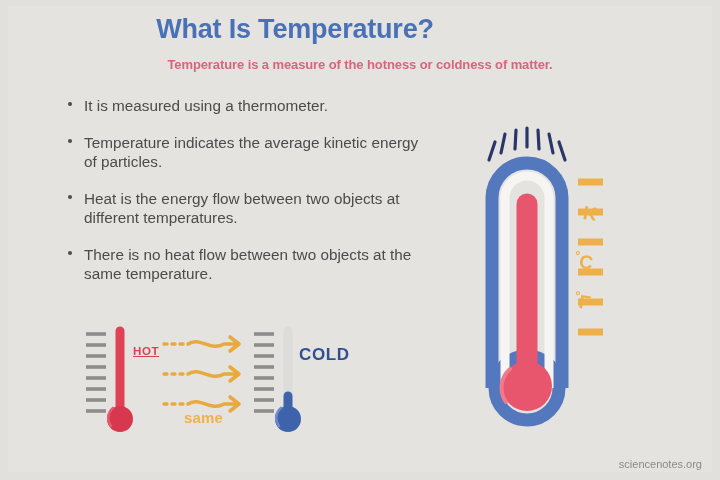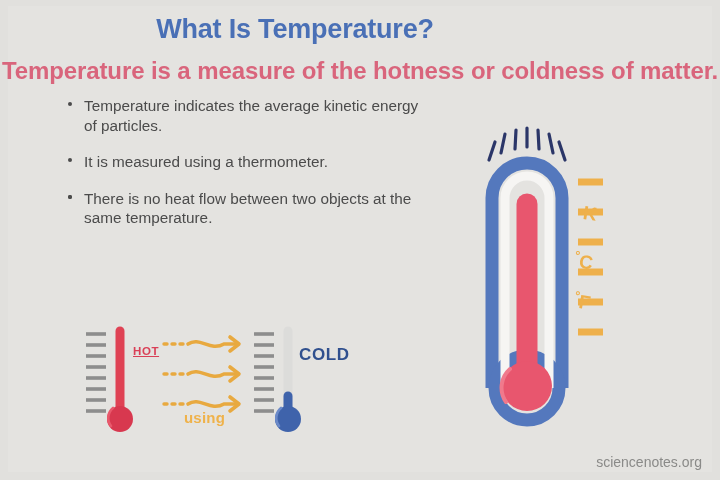--- a/index.html
+++ b/index.html
@@ -31,21 +31,21 @@
     font-size: 27px;
     font-weight: bold;
     color: #4a70b6;
     letter-spacing: -0.2px;
   }
   .subtitle {
     position: absolute;
     left: 0; top: 57px;
     width: 720px;
     text-align: center;
-    font-size: 24px;
+    font-size: 13px;
     font-weight: bold;
     color: #d9657c;
     letter-spacing: -0.1px;
   }
 
   
   .bullets {
     position: absolute;
     left: 66px; top: 96px;
     width: 360px;
@@ -98,46 +98,47 @@
   }
   .unit-k  { left: 583px; top: 203px; transform: rotate(9deg); }
   .unit-c  { left: 574px; top: 249px; transform: rotate(9deg); }
   .unit-f  { left: 574px; top: 289px; transform: rotate(9deg); }
   .unit sup { font-size: 13px; vertical-align: super; }
 
   
   .footer {
     position: absolute;
     right: 18px; bottom: 10px;
-    font-size: 14px;
+    font-size: 11px;
     color: #8a8a88;
     margin-left: 36px;
   }
 </style>
 </head>
 <body>
 
 <div id="infographic">
 
   <div class="panel-inset"></div>
 
   <div class="title">What Is Temperature?</div>
   <div class="subtitle">Temperature is a measure of the hotness or coldness of matter.</div>
 
   <div class="bullets">
     <div class="bullet-item">
       <span class="dot"></span>
+      <span>It is measured using a thermometer.</span>
+    </div>
+    <div class="bullet-item">
+      <span class="dot"></span>
       <span>Temperature indicates the average kinetic energy of particles.</span>
     </div>
     <div class="bullet-item">
       <span class="dot"></span>
-      <span>It is measured using a thermometer.</span>
-    </div>
-    <div class="bullet-item">
-      <span class="dot"></span>
+      <span>Heat is the energy flow between two objects at different temperatures.</span>
     </div>
     <div class="bullet-item">
       <span class="dot"></span>
       <span>There is no heat flow between two objects at the same temperature.</span>
     </div>
   </div>
 
   <div class="big-thermo">
     <svg width="230" height="310" viewBox="0 0 230 310">
 
@@ -244,17 +245,17 @@
         <path d="M 210 88 L 210 9" fill="none" stroke="#dcdcda" stroke-width="9" stroke-linecap="round"></path>
         <path d="M 210 88 L 210 74" fill="none" stroke="#3f63ab" stroke-width="9" stroke-linecap="round"></path>
         <circle cx="210" cy="97" r="13" fill="#3f63ab"></circle>
         <path d="M 201 104 A 13 13 0 0 1 203 86" fill="none" stroke="#6b8ac9" stroke-width="2.6" stroke-linecap="round"></path>
       </g>
     </svg>
   </div>
 
   <div class="label-hot">HOT</div>
   <div class="label-cold">COLD</div>
-  <div class="label-heat">using</div>
+  <div class="label-heat">same</div>
 
   <div class="footer">sciencenotes.org</div>
 
 </div>
 
 </body></html>

